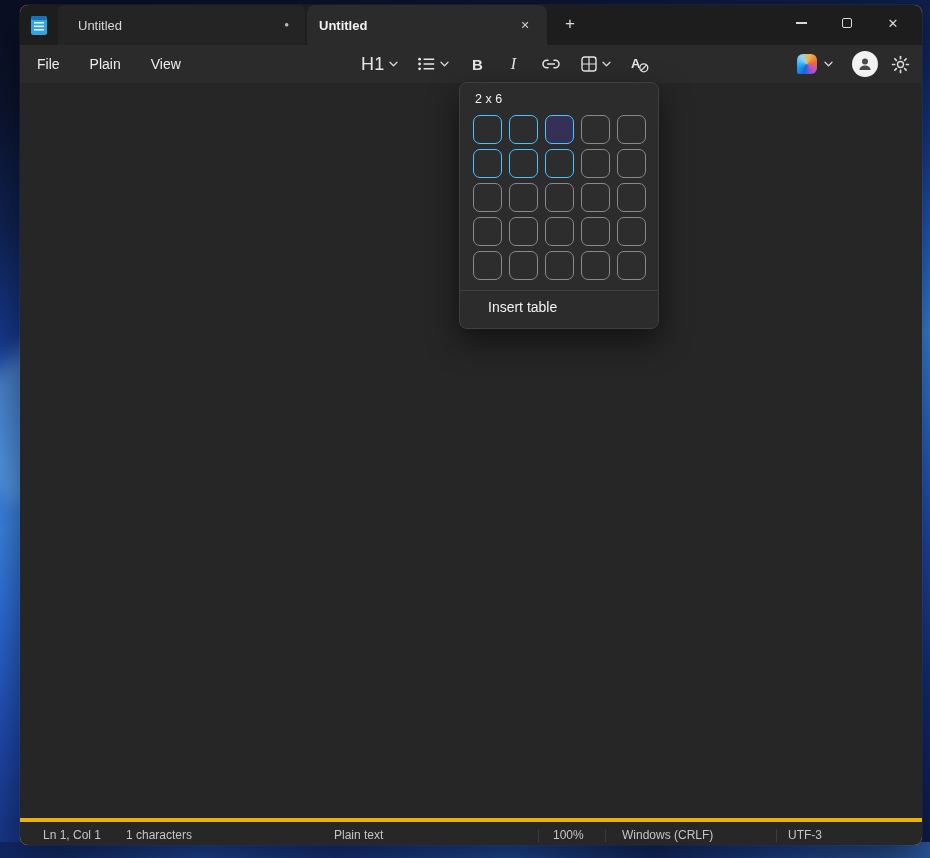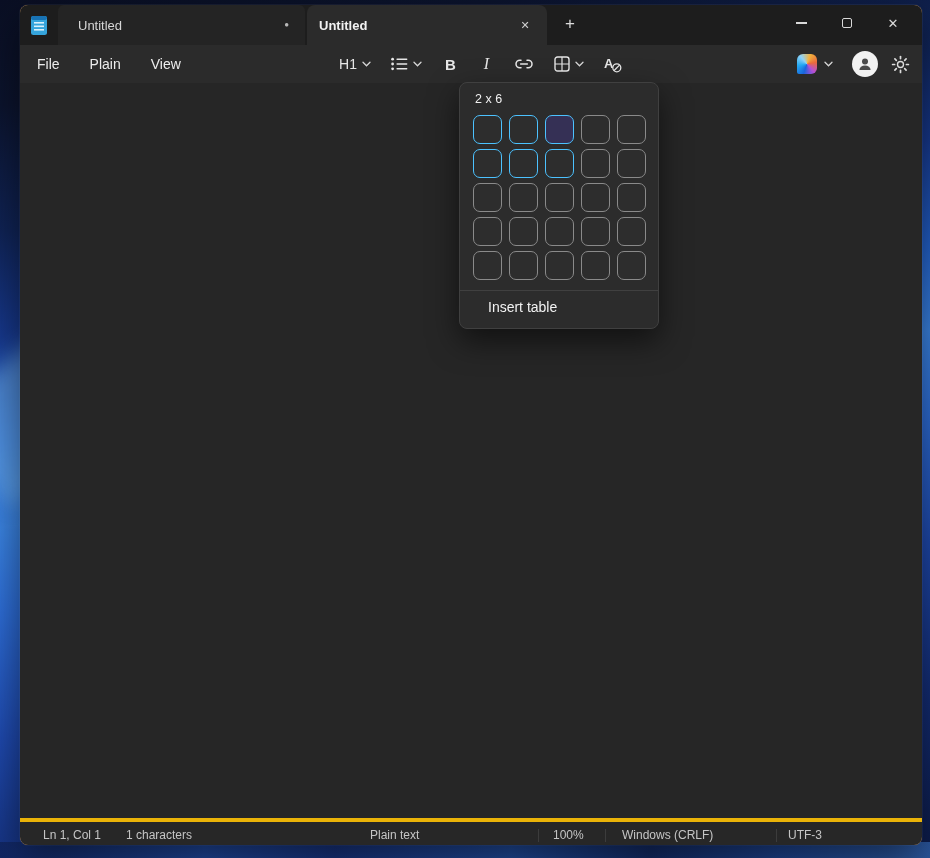--- a/index.html
+++ b/index.html
@@ -51,39 +51,39 @@
   .glyph-max{ width:10px; height:10px; border:1.3px solid #d9d9d9; border-radius:2px; }
   .glyph-close{ font-size:13px; color:#d9d9d9; font-weight:300; }
 
   
   .toolbar{ height:38px; background:#2b2b2b; position:relative; flex:0 0 auto; }
   .menu-group{ position:absolute; left:6px; top:0; height:38px; display:flex; align-items:center; gap:8px; }
   .menu-item{ padding:5px 11px; font-size:14px; color:#ececec; border-radius:5px; }
   .format-group{ position:absolute; left:312px; top:0; height:38px; display:flex; align-items:center; gap:6px; }
   .tb-btn{ height:28px; display:flex; align-items:center; justify-content:center; gap:5px;
     padding:0 7px; border-radius:5px; color:#e6e6e6; }
-  .tb-heading-label{ font-size:14px; font-weight:500; letter-spacing:.2px; }
+  .tb-heading-label{ font-size:18px; font-weight:500; letter-spacing:.2px;margin-left:22px; }
   .tb-bold{ font-size:15px; font-weight:800; width:30px; }
   .tb-italic{ font-family:"Liberation Serif", serif; font-style:italic; font-size:16px; width:30px; }
   .chev{ display:block; }
   .account-group{ position:absolute; right:12px; top:0; height:38px; display:flex; align-items:center; gap:13px; }
   .copilot-btn{ display:flex; align-items:center; gap:7px; padding:4px 6px; border-radius:5px; }
   .copilot-logo{ width:20px; height:20px; border-radius:6px 6px 6px 2px;
     background:conic-gradient(from 200deg, #1865dd, #23a9f2, #8fd3f8, #f2b23d, #ea6a3c, #b44fd6, #1865dd); }
   .avatar{ width:26px; height:26px; border-radius:50%; background:#f2f2f2;
     display:flex; align-items:center; justify-content:center; }
 
   
   .editor{ flex:1 1 auto; background:#262626; }
 
   
   .statusbar{ height:27px; flex:0 0 auto; background:#272727; border-top:4px solid #eab308;
     position:relative; font-size:12px; color:#c5c5c5; }
   .sb-item{ position:absolute; top:6px; white-space:nowrap; }
-  .sb-pos{ left:23px; } .sb-chars{ left:106px; } .sb-fmt{ left:314px;margin-left:36px; }
+  .sb-pos{ left:23px; } .sb-chars{ left:106px; } .sb-fmt{ left:314px; }
   .sb-zoom{ left:533px; } .sb-eol{ left:602px; } .sb-enc{ left:768px; }
   .sb-div{ position:absolute; top:7px; width:1px; height:13px; background:#3c3c3c; }
   .sb-div1{ left:518px; } .sb-div2{ left:585px; } .sb-div3{ left:756px; }
 
   
   .dropdown{
     position:absolute; left:439px; top:77px; width:200px;
     background:#2c2c2c; border:1px solid #404040; border-radius:8px;
     box-shadow:0 12px 30px rgba(0,0,0,.55); z-index:5; padding-bottom:6px;
   }

